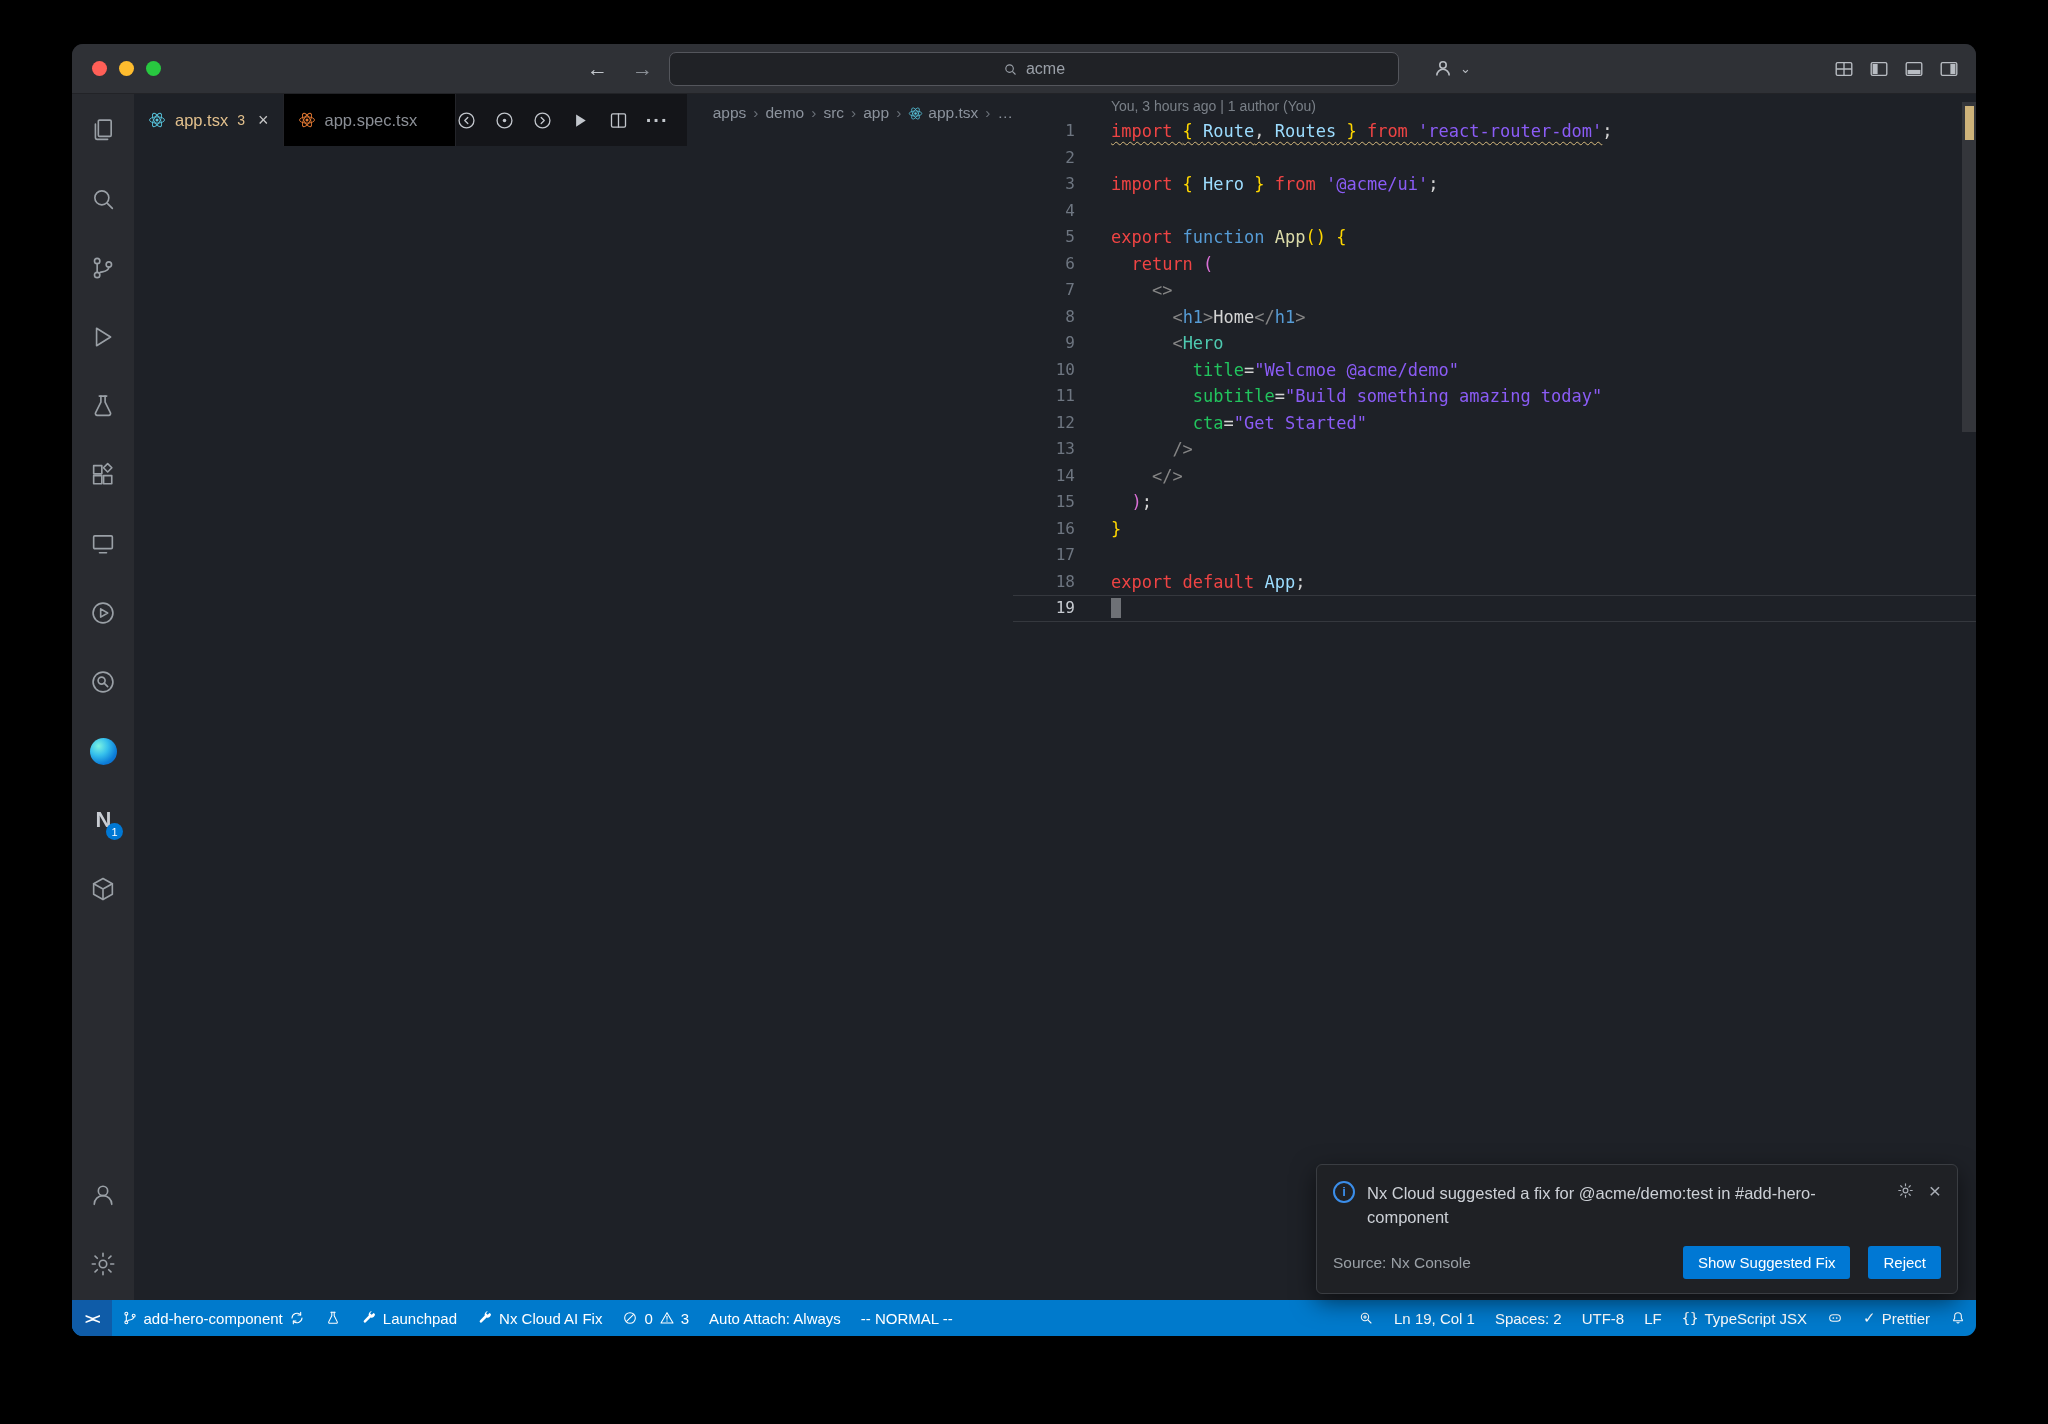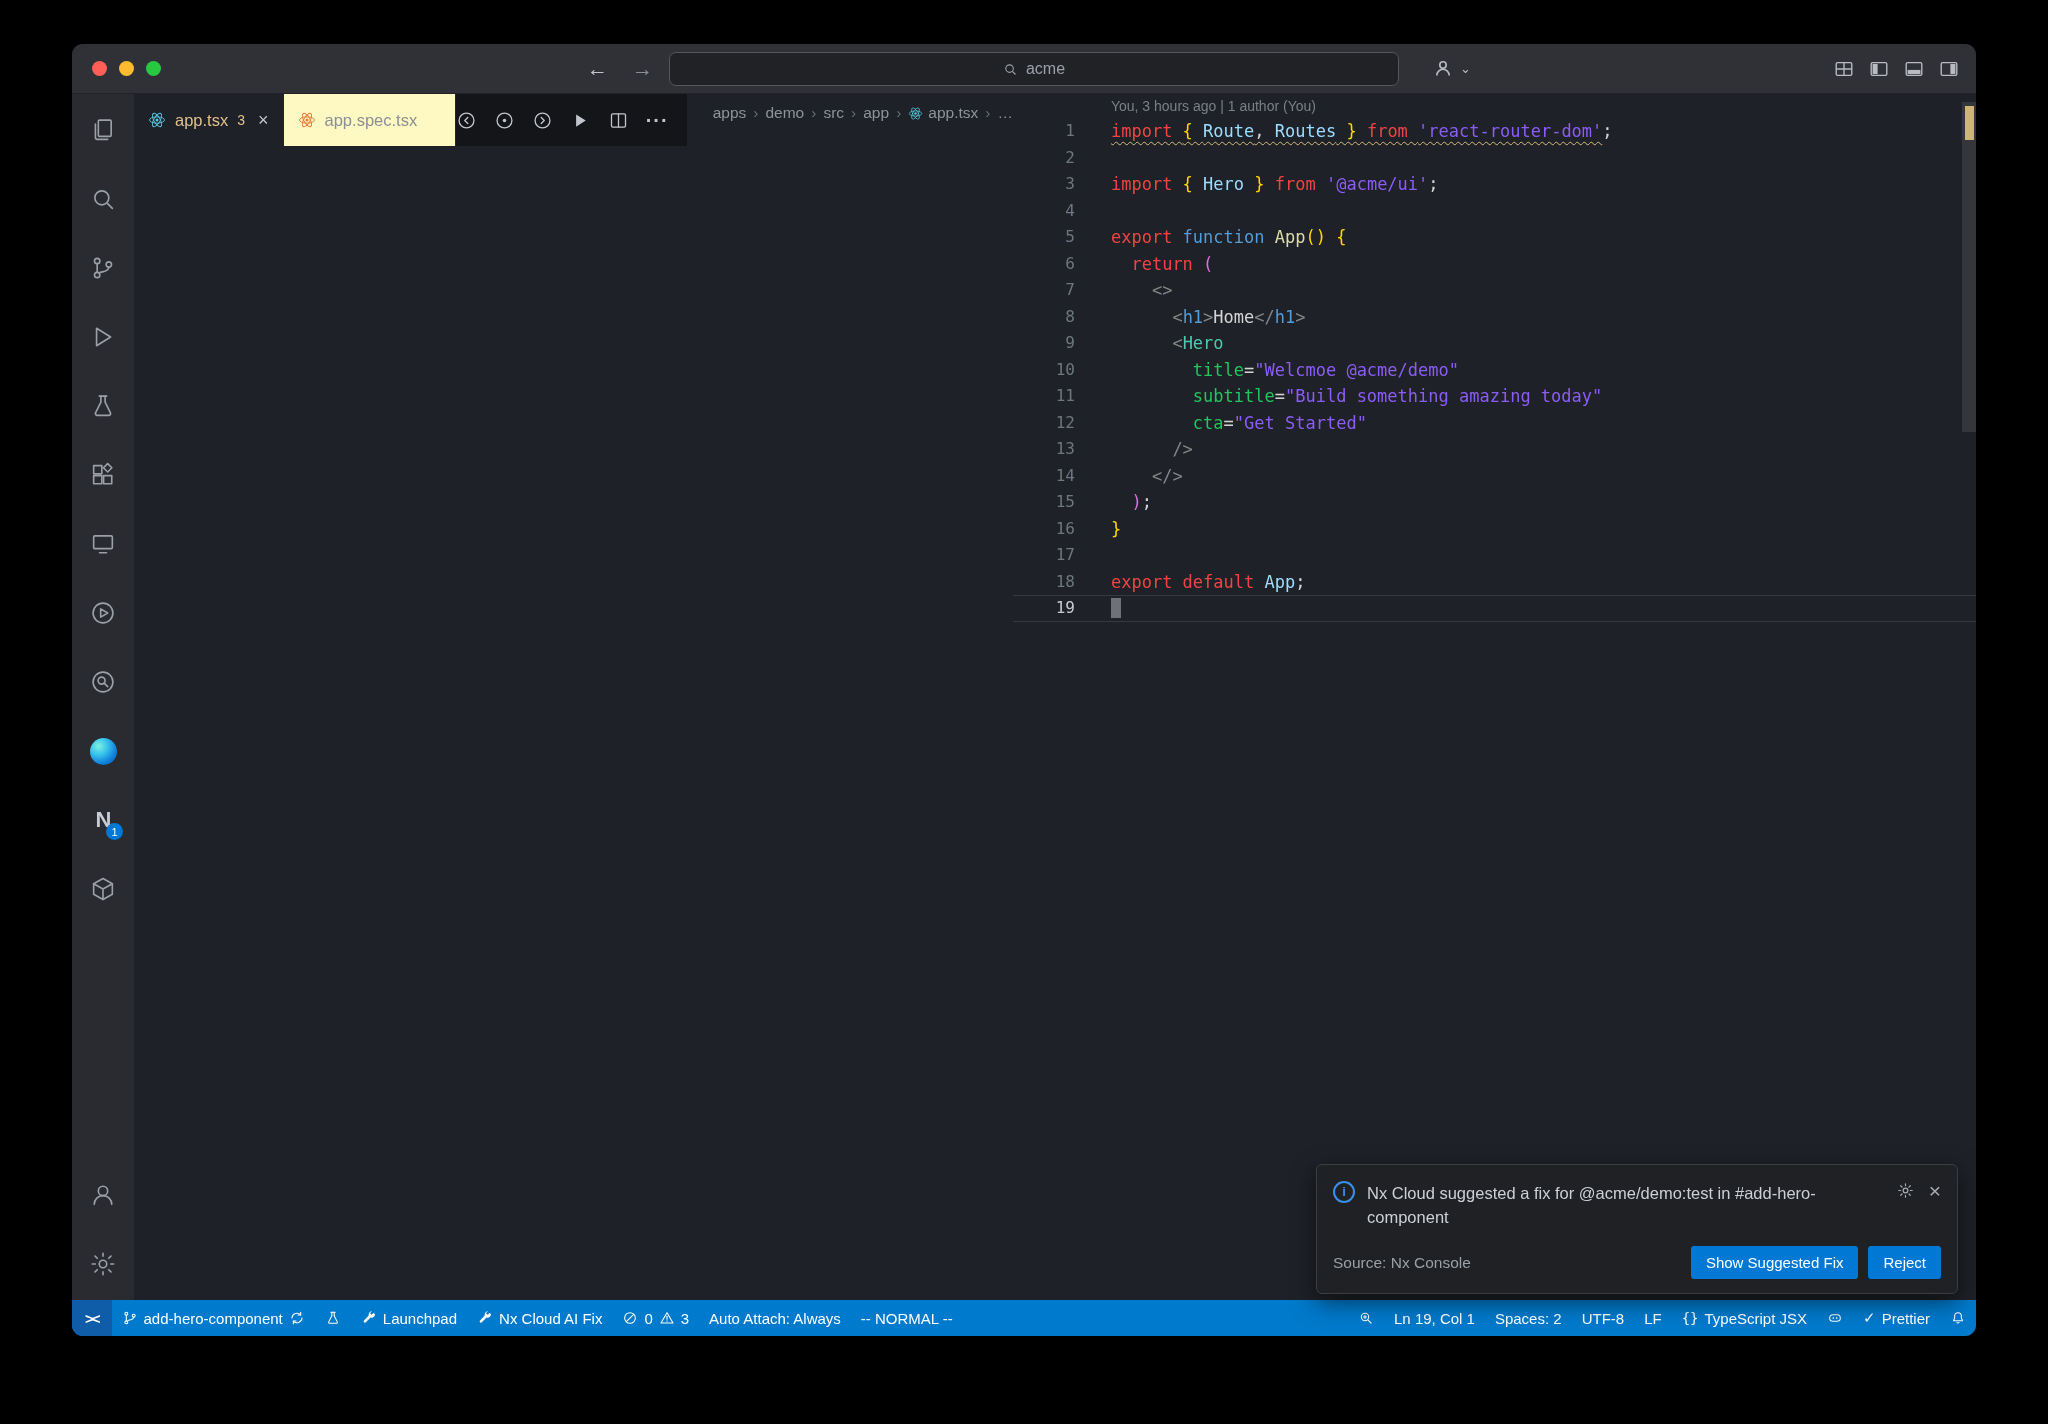--- a/index.html
+++ b/index.html
@@ -38,21 +38,21 @@
   .nx-letter { color:#c8ccd2; font-weight:800; font-size:22px; letter-spacing:-1px; }
   .ab-badge { position:absolute; right:4px; bottom:4px; min-width:17px; height:17px; border-radius:9px;
     background:#0078d4; color:#fff; font-size:11px; display:flex; align-items:center; justify-content:center; padding:0 3px; }
 
   .editor-col { flex:1; display:flex; flex-direction:row; position:relative; min-width:0; background:#1e2127; }
 
   
   .tabbar { height:52px; background:#141519; display:flex; align-items:stretch; flex:0 0 auto; }
   .tab { display:flex; align-items:center; gap:9px; padding:0 14px; font-size:16.5px; border-right:1px solid #232429; }
   .tab.active { background:#1e2127; color:#e2c08d; }
-  .tab.inactive { background:#fef9c3; color:#8b8f96;align-items:center; }
+  .tab.inactive { background:#000000; color:#8b8f96;align-items:center; }
   .tab .badge { font-size:14px; }
   .tab .close { color:#c6c6c6; font-size:18px; margin-left:4px; }
   .tab.inactive .close { visibility:hidden; }
   .editor-actions { margin-left:auto; display:flex; align-items:center; gap:17px; padding-right:18px; color:#c2c6cc; }
   .editor-actions svg { width:21px; height:21px; stroke:#c2c6cc; fill:none; stroke-width:1.5; stroke-linecap:round; stroke-linejoin:round; }
   .ellipsis { font-size:20px; font-weight:700; letter-spacing:1px; }
 
   
   .breadcrumbs { height:38px; display:flex; align-items:center; padding-left:26px; font-size:15.5px; color:#8c939d; gap:7px; flex:0 0 auto; }
   .bc-sep { color:#6a7078; }
@@ -84,21 +84,21 @@
     border:1px solid #3a3d42; border-radius:6px; padding:16px 16px 14px; box-shadow:0 8px 24px rgba(0,0,0,.55); z-index:5; }
   .notif-row1 { display:flex; gap:12px; align-items:flex-start; }
   .info-circle { width:22px; height:22px; border-radius:50%; border:2px solid #3b8eea; color:#3b8eea;
     display:flex; align-items:center; justify-content:center; font-size:13px; font-weight:700; flex:0 0 auto; }
   .notif-msg { flex:1; color:#ccd0d6; font-size:16.5px; line-height:1.5; }
   .notif-top-actions { display:flex; gap:14px; align-items:center; }
   .notif-top-actions svg { width:19px; height:19px; stroke:#a8adb5; fill:none; stroke-width:1.5; stroke-linecap:round; }
   .notif-close { color:#a8adb5; font-size:21px; line-height:19px; }
   .notif-row2 { display:flex; align-items:center; margin-top:16px; }
   .notif-source { color:#9aa0a6; font-size:15.5px; }
-  .notif-buttons { margin-left:auto; display:flex; gap:10px;justify-content:flex-end; }
+  .notif-buttons { margin-left:auto; display:flex; gap:18px;justify-content:flex-end; }
   .btn { background:#0078d4; color:#fff; border:none; font-size:15px; padding:8px 15px; border-radius:3px; font-family:"Liberation Sans", sans-serif; }
 
   
   .statusbar { height:36px; background:#007acc; display:flex; align-items:stretch; color:#fff; font-size:15px; flex:0 0 auto; }
   .sb-item { display:flex; align-items:center; gap:6px; padding:0 10px; white-space:nowrap; }
   .sb-remote { background:#0f5ca8; padding:0 13px; font-weight:700; letter-spacing:-2px; font-size:15px; }
   .sb-right { margin-left:auto; display:flex; align-items:stretch; }
   .sb-ico { display:flex; align-items:center; }
   .sb-ico svg { width:16px; height:16px; stroke:#fff; fill:none; stroke-width:1.6; stroke-linecap:round; stroke-linejoin:round; }
   .sb-ico.filled svg { fill:#fff; stroke:none; }

